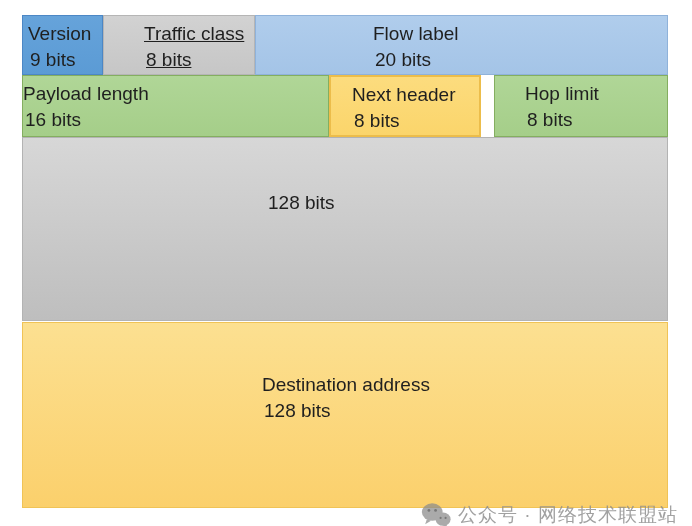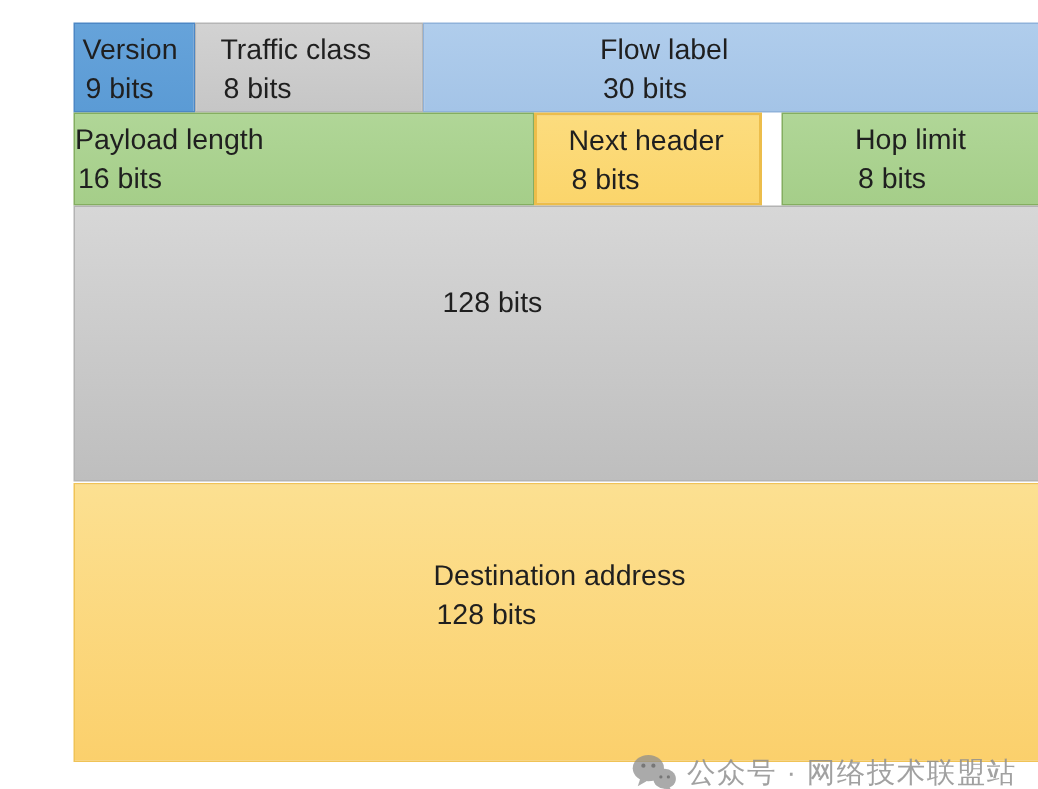--- a/index.html
+++ b/index.html
@@ -22,40 +22,40 @@
     width: 646px;
     height: 493px;
   }
   .cell {
     position: absolute;
     box-sizing: border-box;
     color: #1f1f1f;
     font-size: 19px;
     line-height: 26px;
     padding-top: 5px;
-    margin-left: 27px;
   }
   .cell .label, .cell .bits {
     display: block;
     white-space: nowrap;
   }
   .cell .bits { padding-left: 2px; }
 
   
   .version {
     left: 0; top: 0; width: 81px; height: 60px;
     background: linear-gradient(#66a3da, #5b9bd5);
     border: 1px solid #4c87c5;
     padding-left: 5px;
   }
   .traffic {
     left: 81px; top: 0; width: 152px; height: 60px;
     background: linear-gradient(#d2d2d2, #c6c6c6);
     border: 1px solid #b5b5b5;
-    padding-left: 16px;
+    padding-left: 40px;
+    text-decoration: underline;
   }
   .flow {
     left: 233px; top: 0; width: 413px; height: 60px;
     background: linear-gradient(#b0cdec, #a4c4e7);
     border: 1px solid #8fb2da;
     padding-left: 117px;
   }
   
   .payload {
     left: 0; top: 60px; width: 307px; height: 62px;
@@ -65,21 +65,21 @@
   .nexthdr {
     left: 307px; top: 60px; width: 152px; height: 62px;
     background: linear-gradient(#fcdc7e, #fbd56b);
     border: 2px solid #ecbd4b;
     padding-left: 21px;
   }
   .hoplimit {
     left: 472px; top: 60px; width: 174px; height: 62px;
     background: linear-gradient(#b0d697, #a5ce89);
     border: 1px solid #84ae60;
-    padding-left: 48px;
+    padding-left: 30px;
   }
   
   .source {
     left: 0; top: 122px; width: 646px; height: 184px;
     background: linear-gradient(#d7d7d7, #bebebe);
     border: 1px solid #b3b3b3;
     padding-left: 243px;
     padding-top: 52px;
   }
   .dest {
@@ -119,21 +119,21 @@
       <span class="bits">9 bits</span>
     </div>
 
     <div class="cell traffic">
       <span class="label">Traffic class</span>
       <span class="bits">8 bits</span>
     </div>
 
     <div class="cell flow">
       <span class="label">Flow label</span>
-      <span class="bits">30 bits</span>
+      <span class="bits">20 bits</span>
     </div>
 
     <div class="cell payload">
       <span class="label">Payload length</span>
       <span class="bits">16 bits</span>
     </div>
 
     <div class="cell nexthdr">
       <span class="label">Next header</span>
       <span class="bits">8 bits</span>

